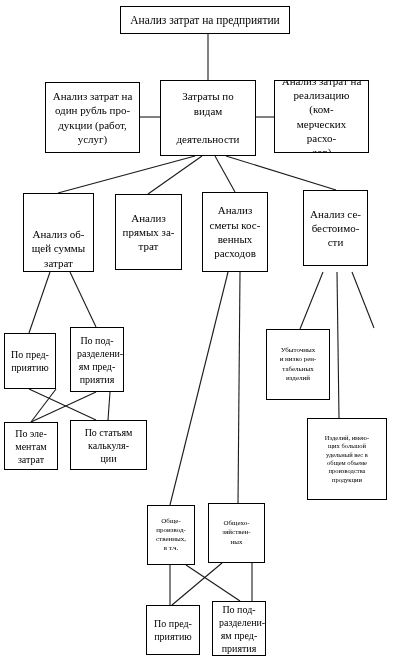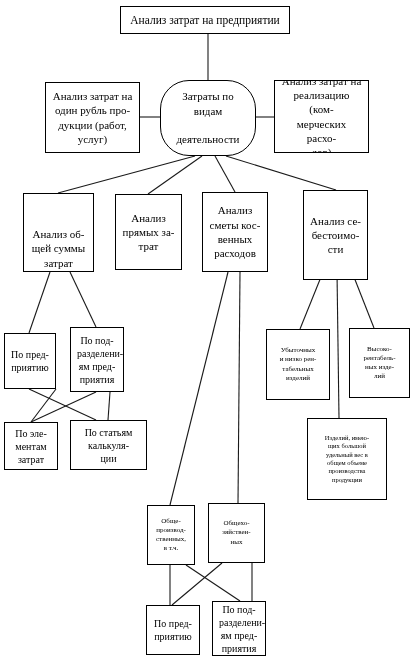--- a/index.html
+++ b/index.html
@@ -96,21 +96,21 @@
     <span>Анализ затрат на предприятии</span>
   </div>
 
   <div class="node t-lvl2" style="left:45px;top:82px;width:95px;height:71px;">
     <span>Анализ затрат на
 один рубль про-
 дукции (работ,
 услуг)</span>
   </div>
 
-  <div class="node t-lvl2" style="left:160px;top:80px;width:96px;height:76px;border-radius:29px;">
+  <div class="node t-lvl2" style="left:160px;top:80px;width:96px;height:76px;">
     <span>Затраты по видам
 
 деятельности</span>
   </div>
 
   <div class="node t-lvl2" style="left:274px;top:80px;width:95px;height:73px;">
     <span>Анализ затрат на
 реализацию (ком-
 мерческих расхо-
 дов)</span>
@@ -128,21 +128,21 @@
 трат</span>
   </div>
 
   <div class="node t-lvl3" style="left:202px;top:192px;width:66px;height:80px;">
     <span>Анализ
 сметы кос-
 венных
 расходов</span>
   </div>
 
-  <div class="node t-lvl3" style="left:303px;top:190px;width:65px;height:90px;">
+  <div class="node t-lvl3" style="left:303px;top:190px;width:65px;height:76px;">
     <span>Анализ се-
 бестоимо-
 сти</span>
   </div>
 
   <div class="node t-small" style="left:4px;top:333px;width:52px;height:56px;">
     <span>По пред-
 приятию</span>
   </div>
 
@@ -165,26 +165,20 @@
 ции</span>
   </div>
 
   <div class="node t-tiny" style="left:266px;top:329px;width:64px;height:71px;">
     <span>Убыточных
 и низко рен-
 табельных
 изделий</span>
   </div>
 
-  <div class="node t-tiny" style="left:349px;top:328px;width:61px;height:70px;">
-    <span>Высоко-
-рентабель-
-ных изде-
-лий</span>
-  </div>
 
   <div class="node t-mini" style="left:307px;top:418px;width:80px;height:82px;">
     <span>Изделий, имею-
 щих большой
 удельный вес в
 общем объеме
 производства
 продукции</span>
   </div>
 

